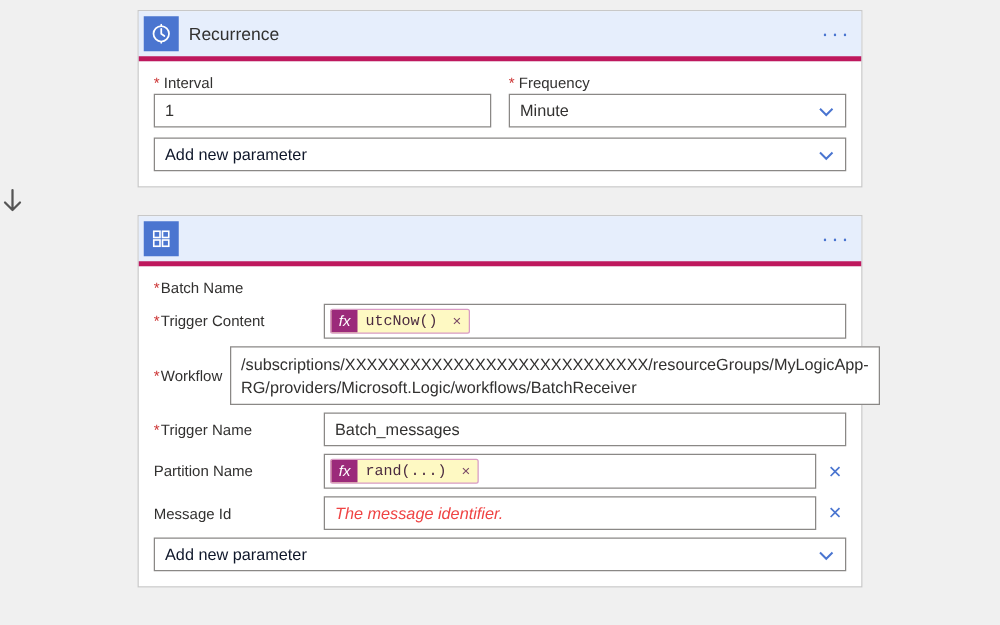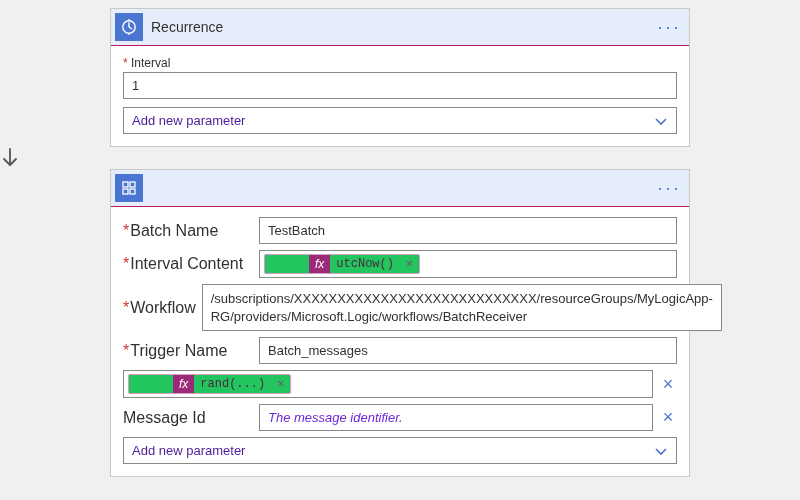--- a/index.html
+++ b/index.html
@@ -1,61 +1,61 @@
 <!DOCTYPE html>
 <html><head>
 <meta charset="utf-8">
 <style>
   * { box-sizing: border-box; font-family: "Segoe UI", Arial, sans-serif; }
   body { margin: 0; background: #f0f0f0; width: 800px; height: 500px; padding: 8px 0 0 0; }
   .card { width: 580px; margin: 0 auto; background: #fff; border: 1px solid #c8c8c8; }
   .card + .arrow { text-align: center; }
   .card-header {
     display: flex; align-items: center; background: #e6eefc;
-    border-bottom: 1px solid #be185d; padding: 4px 8px 4px 4px; gap: 8px; justify-content: space-between;
+    border-bottom: 4px solid #be185d; padding: 4px 8px 4px 4px; gap: 8px; justify-content: space-between;
   }
   .card-header .icon-box {
     width: 28px; height: 28px; background: #4a75d0; display: flex;
     align-items: center; justify-content: center; color: #fff;
   }
   .card-header .title { font-size: 14px; color: #323130; flex: 1; }
   .card-header .more { color: #4a75d0; font-size: 18px; letter-spacing: 2px; cursor: pointer; }
   .card-body { padding: 10px 12px 12px 12px; }
   .row2 { display: flex; gap: 14px; margin-bottom: 8px; }
   .col { flex: 1; }
   .label { font-size: 12px; color: #323130; margin-bottom: 2px; }
   .req::before { content: "* "; color: #c33; }
   .txt, .sel, .addparam, .tokenbox {
     width: 100%; border: 1px solid #8a8886; font-size: 13px;
     padding: 5px 8px; background: #fff; color: #323130;
   }
   .sel { display: flex; justify-content: space-between; align-items: center; cursor: pointer; }
   .addparam { display: flex; justify-content: space-between; align-items: center;
-    color: #4c1d95; cursor: pointer; margin-top: 4px; }
+    color: #0f172a; cursor: pointer; margin-top: 4px; }
   .chev { color: #4a75d0; }
   .arrow { font-size: 20px; color: #555; line-height: 1.2; }
   .form-row { display: flex; align-items: center; margin-bottom: 6px; gap: 6px; }
-  .form-row .flabel { width: 130px; font-size: 16px; color: #323130; }
+  .form-row .flabel { width: 130px; font-size: 12px; color: #323130; }
   .form-row .flabel.req-star::before { content: "*"; color: #c33; margin-right: 1px; }
   .form-row .finput { flex: 1; }
   .tokenbox { padding: 3px 4px; display: flex; align-items: center; }
   .token {
-    display: inline-flex; align-items: flex-end; background: #22c55e;
+    display: inline-flex; align-items: flex-end; background: #fef9c3;
     border: 1px solid #d89bc4; border-radius: 2px; font-size: 12px;
-    overflow: hidden; color: #4a2a3f; padding-left: 44px;
+    overflow: hidden; color: #4a2a3f;
   }
   .token .fx {
     background: #9b2a7a; color: #fff; font-style: italic;
     padding: 2px 6px; font-size: 12px;
   }
   .token .tktxt { padding: 2px 6px; font-family: Liberation Mono, monospace; }
   .token .tkx { padding: 2px 6px; cursor: pointer; color: #7a4a66; }
   .multiline { line-height: 1.35; }
   .rm { color: #4a75d0; font-size: 18px; cursor: pointer; width: 18px; text-align: center; }
-  .placeholder-i { color: #6d28d9; font-style: italic; }
+  .placeholder-i { color: #ef4444; font-style: italic; }
   svg { display: block; }
 </style>
 </head>
 <body>
 
 <div class="card">
   <div class="card-header">
     <div class="icon-box">
       <svg width="16" height="16" viewBox="0 0 16 16">
           <circle cx="8" cy="8" r="6.2" fill="none" stroke="#fff" stroke-width="1.4"></circle>
@@ -64,20 +64,31 @@
         </svg>
     </div>
     <div class="title">Recurrence</div>
     <div class="more">···</div>
   </div>
   <div class="card-body">
     <div class="row2">
       <div class="col">
         <div class="label req">Interval</div>
         <input class="txt" value="1" style="">
+      </div>
+      <div class="col">
+        <div class="label req">Frequency</div>
+        <div class="sel">
+          <span>Minute</span>
+          <span class="chev">
+            <svg width="14" height="14" viewBox="0 0 14 14">
+                <path d="M2 5l5 5 5-5" stroke="#4a75d0" stroke-width="1.6" fill="none"></path>
+              </svg>
+          </span>
+        </div>
       </div>
     </div>
     <div class="addparam">
       <span>Add new parameter</span>
       <span class="chev">
         <svg width="14" height="14" viewBox="0 0 14 14">
             <path d="M2 5l5 5 5-5" stroke="#4a75d0" stroke-width="1.6" fill="none"></path>
           </svg>
       </span>
     </div>
@@ -99,25 +110,24 @@
           <rect x="2" y="9" width="5" height="5" fill="none" stroke="#fff" stroke-width="1.3"></rect>
           <rect x="9" y="9" width="5" height="5" fill="none" stroke="#fff" stroke-width="1.3"></rect>
         </svg>
     </div>
     <div class="more">···</div>
   </div>
   <div class="card-body">
 
     <div class="form-row">
       <div class="flabel req-star">Batch Name</div>
-      <div class="finput"><input class="txt" value="TestBatch" style=""></div>
     </div>
 
     <div class="form-row">
-      <div class="flabel req-star">Interval Content</div>
+      <div class="flabel req-star">Trigger Content</div>
       <div class="finput">
         <div class="tokenbox">
           <span class="token">
             <span class="fx">fx</span>
             <span class="tktxt">utcNow()</span>
             <span class="tkx">×</span>
           </span>
         </div>
       </div>
     </div>
@@ -128,20 +138,21 @@
           <div class="txt multiline">/subscriptions/XXXXXXXXXXXXXXXXXXXXXXXXXXXX/resourceGroups/MyLogicApp-RG/providers/Microsoft.Logic/workflows/BatchReceiver</div>
         </div>
     </div>
 
     <div class="form-row">
       <div class="flabel req-star">Trigger Name</div>
       <div class="finput"><input class="txt" value="Batch_messages" style=""></div>
     </div>
 
     <div class="form-row">
+      <div class="flabel">Partition Name</div>
       <div class="finput">
         <div class="tokenbox">
           <span class="token">
             <span class="fx">fx</span>
             <span class="tktxt">rand(...)</span>
             <span class="tkx">×</span>
           </span>
         </div>
       </div>
       <div class="rm">×</div>

